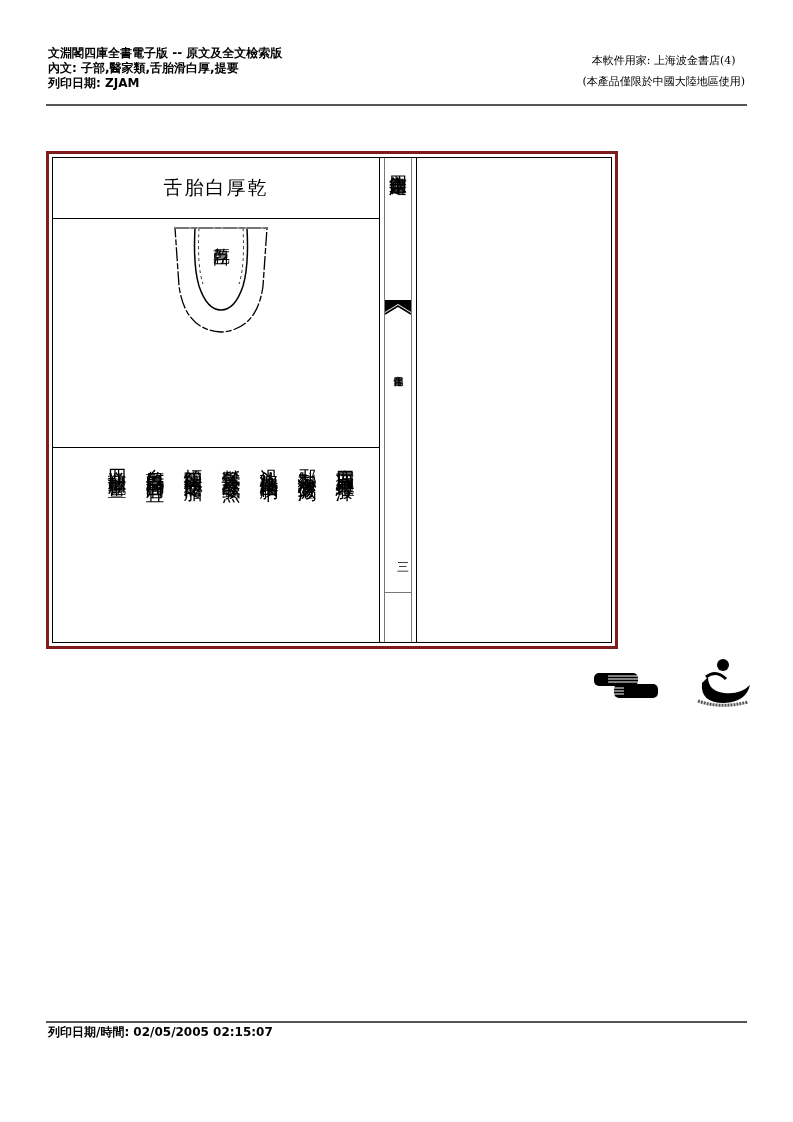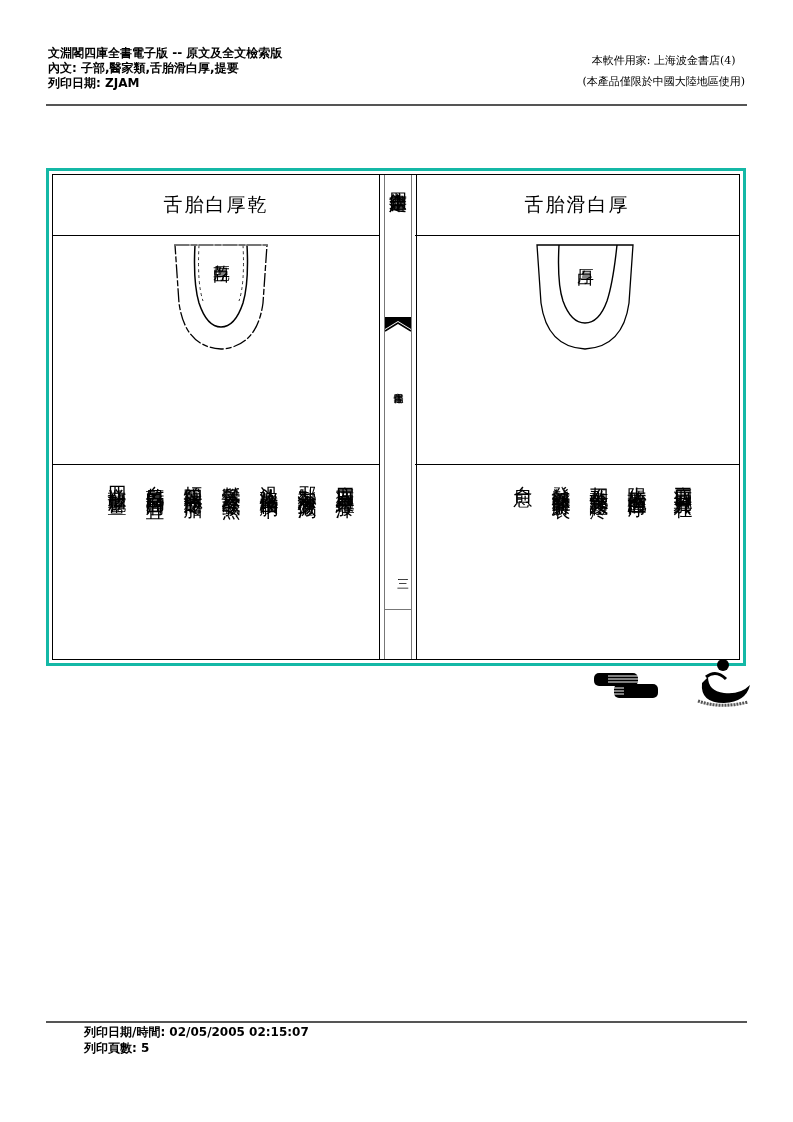--- a/index.html
+++ b/index.html
@@ -3,24 +3,24 @@
 <meta charset="utf-8">
 <style>
   html, body { margin:0; padding:0; background:#ffffff; }
   body { width:793px; height:1122px; position:relative; overflow:hidden; font-family:"DejaVu Serif", serif; color:#000; }
 
   .hdr-left { position:absolute; left:48px; top:46px; font-family:"DejaVu Sans", sans-serif; font-weight:bold; font-size:12px; line-height:15px; }
   .hdr-right { position:absolute; right:48px; top:50px; text-align:center; font-family:"DejaVu Serif", serif; font-size:11px; line-height:21px; }
   .hdr-rule { position:absolute; left:46px; right:46px; top:104px; height:0; border-top:2px solid #555; }
 
   .ftr-rule { position:absolute; left:46px; right:46px; top:1021px; height:0; border-top:2px solid #555; }
-  .ftr { position:absolute; left:48px; top:1024px; font-family:"DejaVu Sans", sans-serif; font-weight:bold; font-size:12px; line-height:16px;margin-left:36px; }
+  .ftr { position:absolute; left:48px; top:1024px; font-family:"DejaVu Sans", sans-serif; font-weight:bold; font-size:12px; line-height:16px; }
 
   
-  .frame { position:absolute; left:46px; top:168px; width:700px; height:498px; border:3px solid #14b8a6; box-sizing:border-box; }
+  .frame { position:absolute; left:46px; top:151px; width:572px; height:498px; border:3px solid #7f1d1d; box-sizing:border-box; }
   .frame-inner { position:absolute; left:3px; top:3px; right:3px; bottom:3px; border:1px solid #000; }
 
   .half { position:absolute; top:0; bottom:0; }
   .half.left { left:0; width:326px; }
   .half.right { left:362px; right:0; }
 
   .title-box { position:absolute; left:0; right:0; top:0; height:60px; border-bottom:1.5px solid #000; display:flex; align-items:center; justify-content:center; font-size:19px; letter-spacing:2px; }
 
   .tongue { position:absolute; top:68px; }
   .tongue-label { position:absolute; writing-mode:vertical-rl; font-size:17px; line-height:17px; letter-spacing:1px; }
@@ -89,39 +89,20 @@
             <path d="M0 0 L26 0 L26 12 L13 4 L0 12 Z" fill="#000"></path>
             <path d="M0 14 L13 6 L26 14" fill="none" stroke="#000" stroke-width="1.5"></path>
           </svg>
         </div>
         <div class="spine-sub">傷寒舌鑑</div>
         <div class="spine-page">三</div>
         <div class="spine-sep"></div>
       </div>
     </div>
 
-    <div class="half right">
-      <div class="title-box">舌胎滑白厚</div>
-      <div class="tongue" style="left:120px;">
-        <svg width="100" height="110" viewBox="0 0 100 110">
-          <path d="M2 2 L98 2 L94 60 Q88 104 50 106 Q12 104 6 60 Z" fill="none" stroke="#000" stroke-width="1.3"></path>
-          <path d="M24 2 Q22 40 28 58 Q36 80 50 80 Q64 80 72 58 Q78 40 82 2" fill="none" stroke="#000" stroke-width="1.4"></path>
-        </svg>
-        <div class="tongue-label" style="left:42px; top:12px;">厚白</div>
-      </div>
-      <div class="text-area">
-        <div class="cols" style="right:36px;">
-          <div class="col">病三四日其邪只在</div>
-          <div class="col" style="margin-right:8px;">太陽故胎純白而厚</div>
-          <div class="col">却不乾燥其證頭疼</div>
-          <div class="col">發熱脈浮而緊解表</div>
-          <div class="col">自愈</div>
-        </div>
-      </div>
-    </div>
 
   </div>
 </div>
 
 <div class="logos">
   <svg width="165" height="55" viewBox="0 0 165 55">
     <g>
       <rect x="4" y="18" width="44" height="13" rx="5" fill="#000"></rect>
       <rect x="24" y="29" width="44" height="14" rx="5" fill="#000"></rect>
       <line x1="18" y1="21" x2="48" y2="21" stroke="#fff" stroke-width="1"></line>
@@ -136,14 +117,13 @@
       <path d="M112 28 Q110 48 134 48 Q156 47 160 30 Q150 40 134 38 Q118 36 118 22 Z" fill="#000"></path>
       <path d="M116 22 Q126 14 136 24" fill="none" stroke="#000" stroke-width="3"></path>
       <path d="M108 46 Q130 54 158 47" fill="none" stroke="#555" stroke-width="3" stroke-dasharray="2 1"></path>
     </g>
   </svg>
 </div>
 
 <div class="ftr-rule"></div>
 <div class="ftr">
   <div>列印日期/時間: 02/05/2005 02:15:07</div>
-  <div>列印頁數: 5</div>
 </div>
 
 </body></html>

